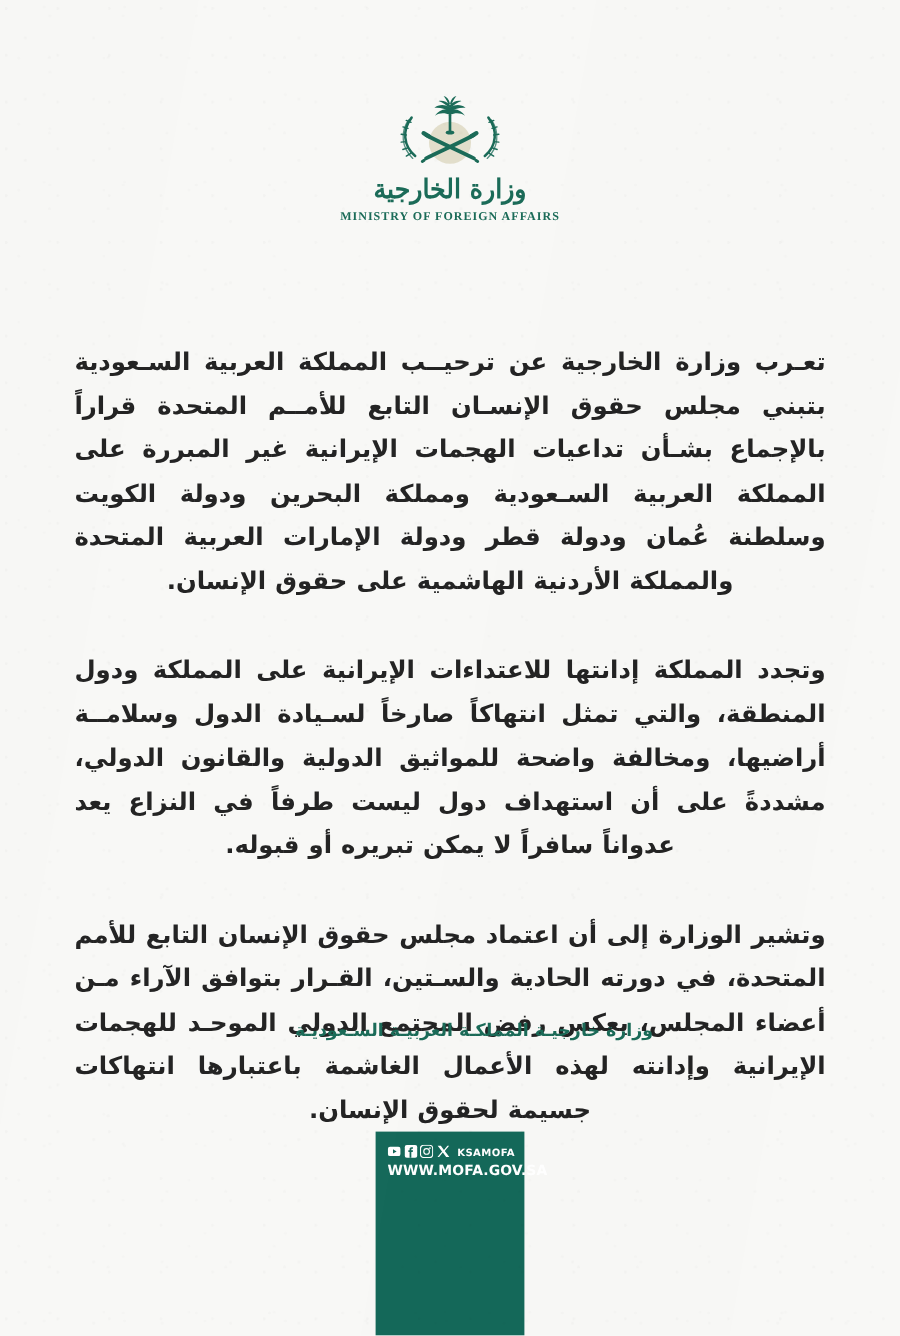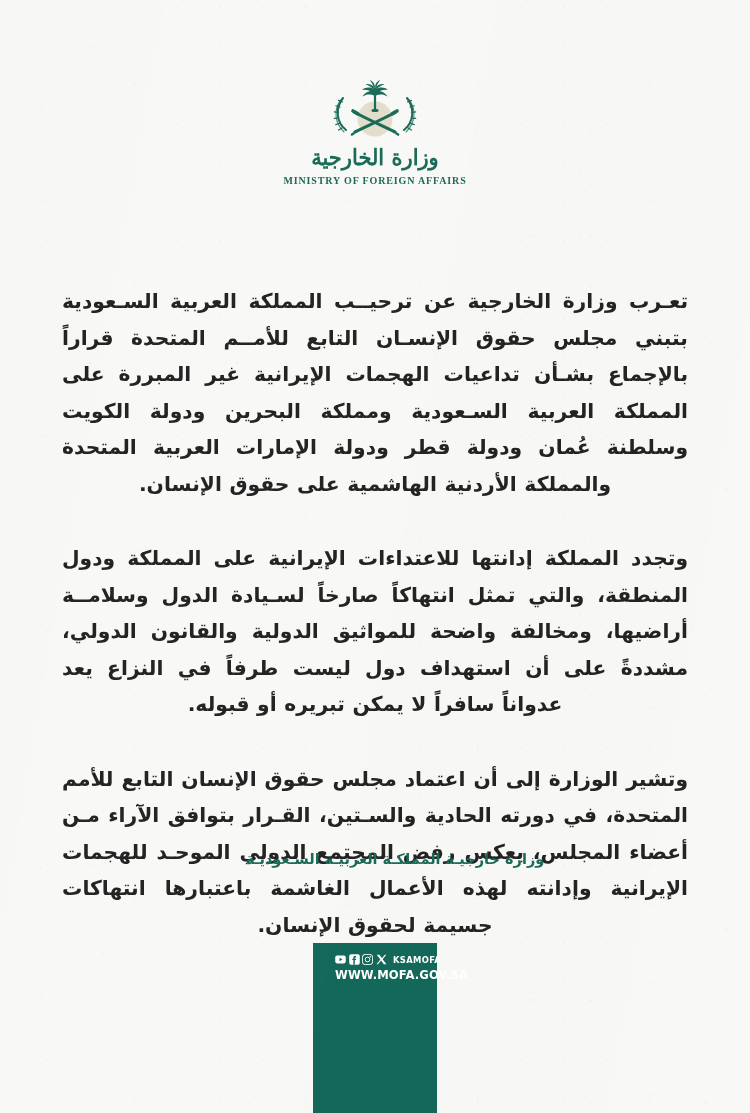--- a/index.html
+++ b/index.html
@@ -119,21 +119,21 @@
 
   
   #footer-panel {
     position: absolute;
     left: 313px;
     top: 943px;
     width: 124px;
     height: 170px;
     background: #15695a;
     z-index: 3;
-    padding: 11px 0 0 12px;
+    padding: 11px 0 0 0;
     box-sizing: border-box;
   }
   #footer-social-row {
     display: flex;
     align-items: center;
     justify-content: flex-start;
     gap: 2.5px;
     padding-right: 0;
     padding-left: 0;
     margin-left: 10px;

